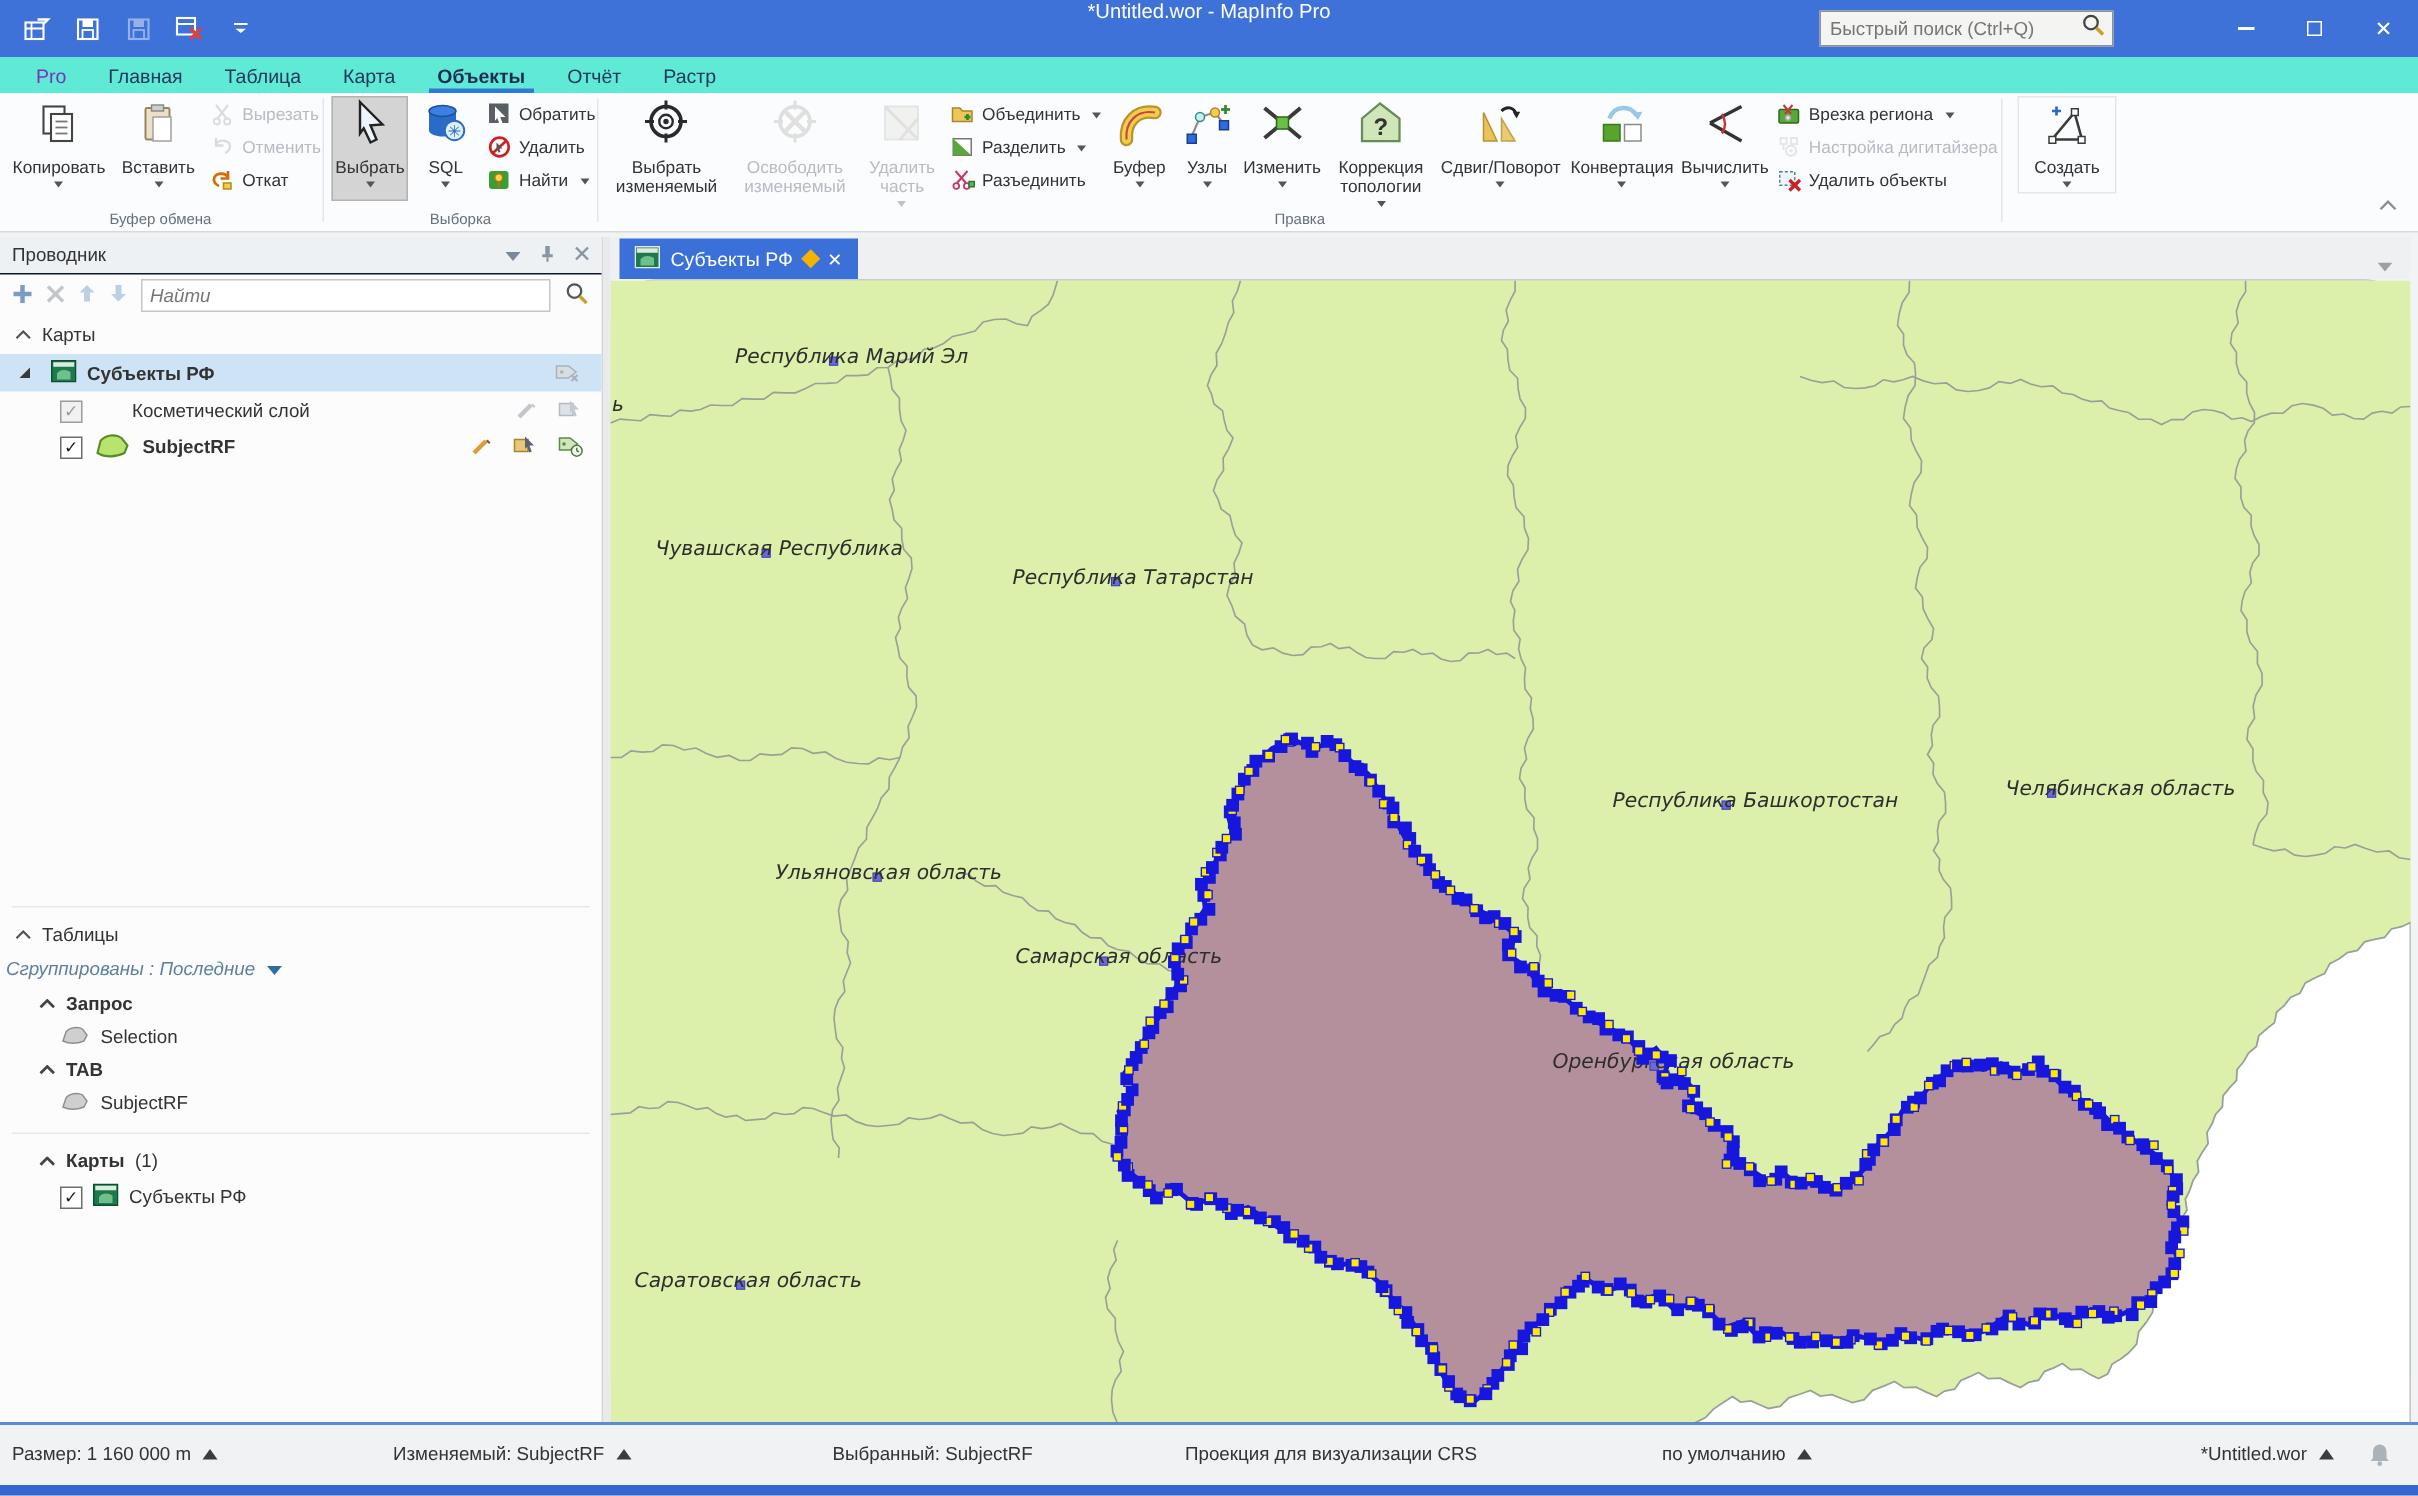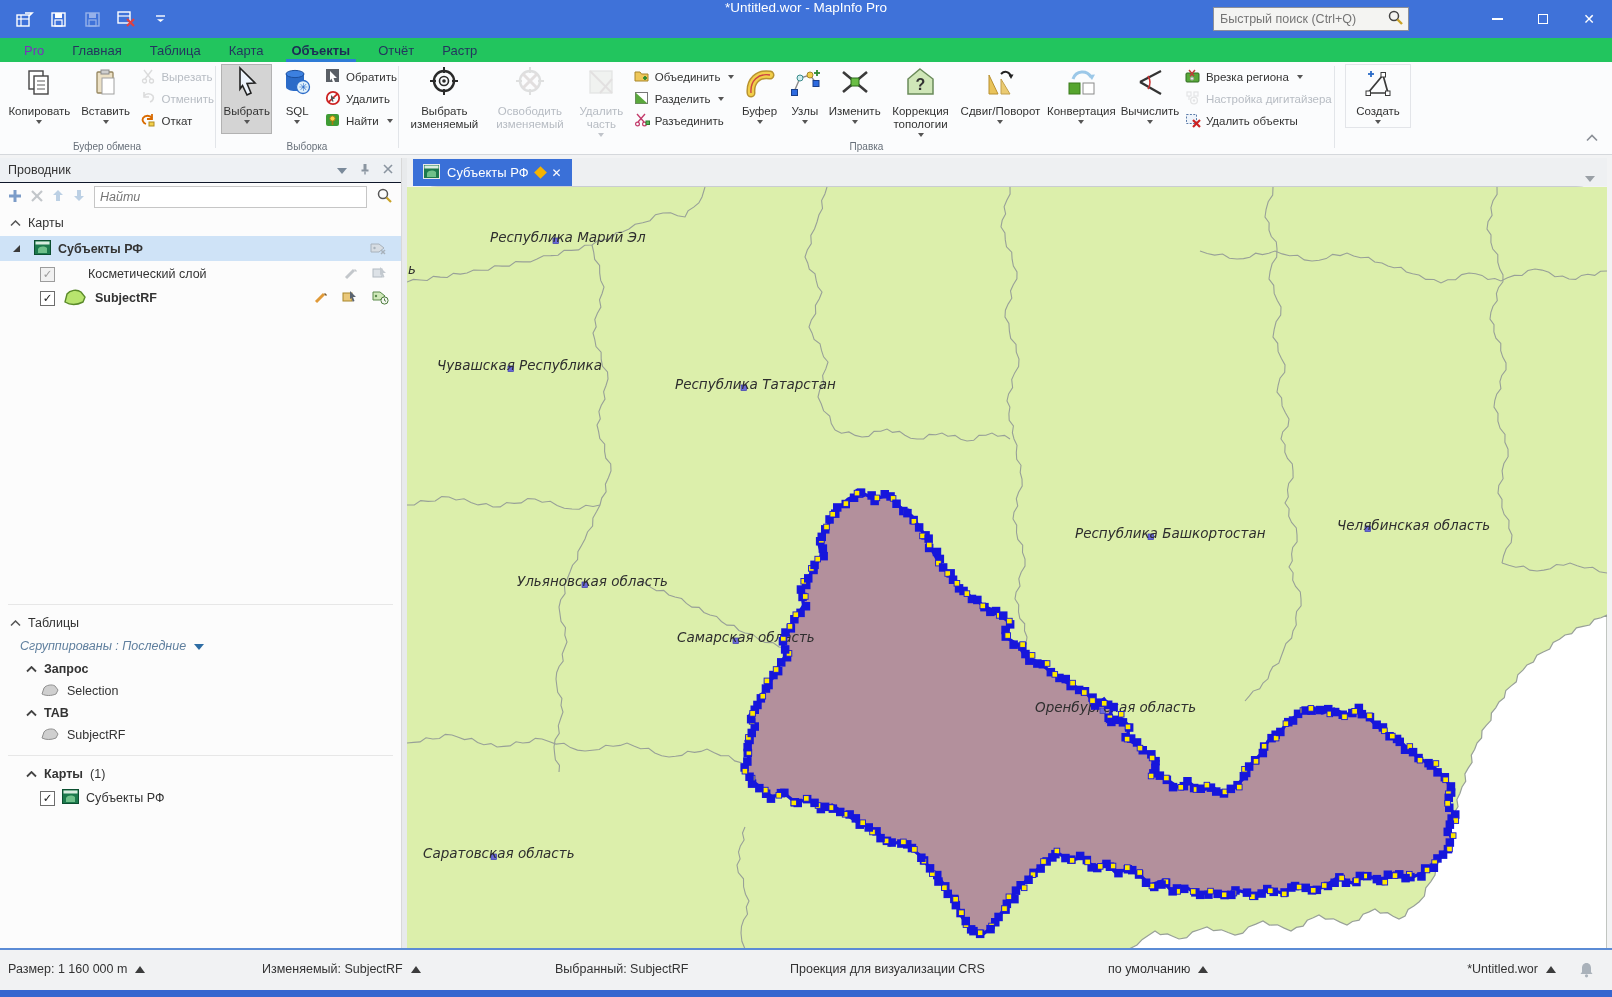--- a/index.html
+++ b/index.html
@@ -12,21 +12,21 @@
   #win-title { position:absolute; left:0; right:0; text-align:center; color:#fff; font-size:13.5px; pointer-events:none; }
   #quicksearch { position:absolute; left:1213px; top:7px; width:196px; height:24px; background:#f4f4f2; border:1px solid #8d9099; display:flex; align-items:center; }
   #quicksearch input { flex:1; border:none; outline:none; background:transparent; font-size:12.5px; color:#555; padding:0 6px; font-family:inherit; }
   .winbtns { position:absolute; right:0; top:0; height:38px; display:flex; }
   .winbtn { width:46px; height:38px; display:flex; align-items:center; justify-content:center; color:#fff; }
   .min-bar { width:11px; height:2px; background:#fff; }
   .max-box { width:10px; height:10px; border:1.5px solid #fff; }
   .close-x { font-size:14px; color:#fff; }
 
   
-  #tabrow { position:absolute; left:0; top:38px; width:1612px; height:24px; background:#22c55e; display:flex; align-items:center; font-size:13px; color:#24365e; }
+  #tabrow { position:absolute; left:0; top:38px; width:1612px; height:24px; background:#5eead4; display:flex; align-items:center; font-size:13px; color:#24365e; }
   .rtab { padding:0 14px; height:24px; display:flex; align-items:center; position:relative; }
   .rtab.pro { color:#7b2fbe; margin-left:10px; }
   .rtab.active { font-weight:bold; color:#1c2c55; }
   .rtab.active::after { content:""; position:absolute; left:8px; right:8px; bottom:0; height:3px; background:#2e7bd6; }
 
   
   #ribbon { position:absolute; left:0; top:62px; width:1612px; height:93px; background:#fbfcfd; border-bottom:1px solid #d5d8dc; }
   .rgroup { position:absolute; top:0; height:92px; }
   .rgroup-label { position:absolute; left:0; right:0; bottom:2px; text-align:center; font-size:10px; color:#68707a; }
   .rsep { position:absolute; top:4px; height:82px; width:1px; background:#e2e5e9; }
@@ -50,21 +50,21 @@
   #exp-toolbar { height:28px; display:flex; align-items:center; gap:9px; padding:0 8px; }
   #exp-find { flex:1; height:22px; border:1px solid #c6c6c6; background:#fff; display:flex; align-items:center; padding:0 5px; }
   #exp-find input { flex:1; border:none; outline:none; font-style:italic; font-size:12.5px; color:#666; font-family:inherit; }
   .trow { display:flex; align-items:center; height:24px; padding-left:10px; gap:7px; position:relative; }
   .trow .grow { flex:1; }
   .trow.sel { background:#cfe3f7; height:25px; }
   .bold { font-weight:bold; }
   .cb { width:15px; height:15px; border:1px solid #6d6d6d; background:#fff; display:flex; align-items:center; justify-content:center; font-size:11.5px; color:#1d1d1d; font-weight:bold; }
   .cb.gray { background:#f1f1f1; border-color:#9c9c9c; color:#9c9c9c; }
   .divline { height:1px; background:#e7e7e7; margin:6px 8px; }
-  .grouping { font-style:italic; color:#5f7f9e; display:flex; align-items:center; gap:8px; padding-left:20px; height:22px; }
+  .grouping { font-style:italic; color:#5f7f9e; display:flex; align-items:center; gap:8px; padding-left:4px; height:22px; }
   .tri-dn-blue { width:0;height:0;border:5px solid transparent;border-top:6px solid #2e6da4; transform:translateY(3px);}
   .indent1 { padding-left:26px; } .indent2 { padding-left:40px; }
 
   
   #splitter { position:absolute; left:402px; top:158px; width:5px; height:790px; background:#e8eaec; }
   #mapwin { position:absolute; left:407px; top:158px; width:1200px; height:790px; }
   #tabstrip { position:absolute; left:0; top:0; width:1200px; height:28px; background:#eef0f2; }
   #maptab { position:absolute; left:6px; top:1px; height:27px; background:#3a70d8; color:#fff; display:flex; align-items:center; gap:7px; padding:0 10px; font-size:13px; }
   .diamond { width:9px; height:9px; background:#f5b300; transform:rotate(45deg); }
   #strip-caret { position:absolute; right:12px; top:10px; }

